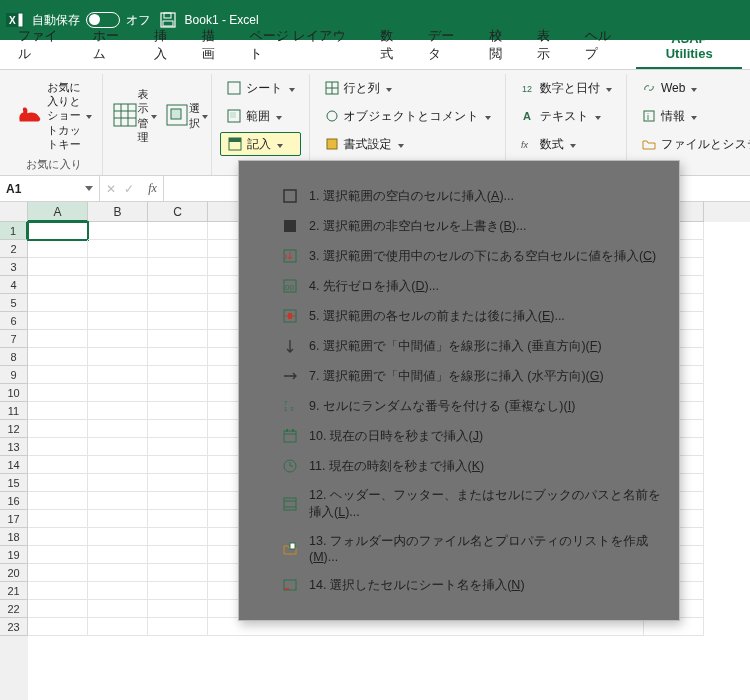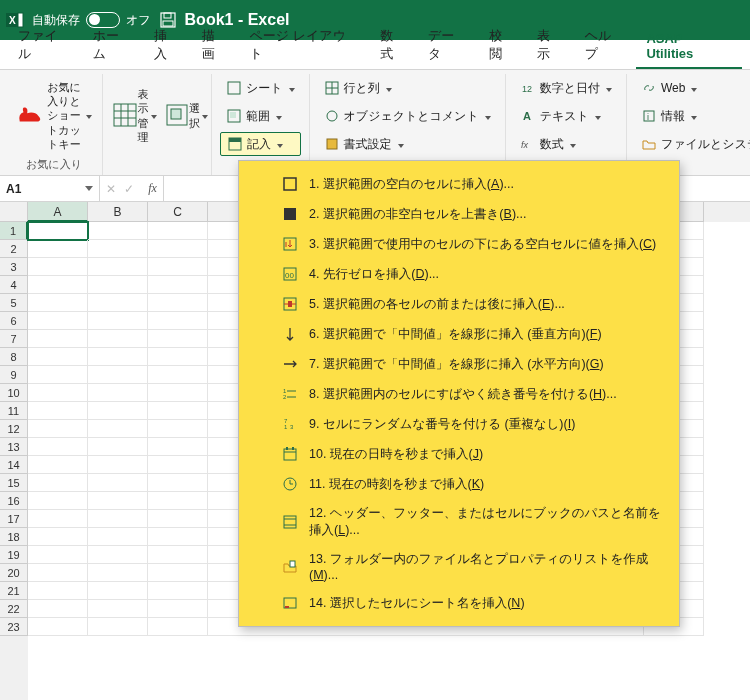--- a/index.html
+++ b/index.html
@@ -5,26 +5,26 @@
   * { box-sizing: border-box; margin: 0; padding: 0; font-family: "Yu Gothic UI", "Meiryo", sans-serif; }
   body { width: 750px; height: 700px; overflow: hidden; background: #fff; font-size: 12px; color: #222; }
 
   
   .titlebar { height: 40px; background: #127245; color: #fff; display: flex; align-items: center; padding: 0 6px; gap: 8px; }
   .excel-logo { width: 18px; height: 18px; display: flex; align-items: center; justify-content: center; }
   .autosave { display: flex; align-items: flex-start; gap: 6px; font-size: 12px; }
   .toggle { width: 34px; height: 16px; border: 1px solid #fff; border-radius: 8px; position: relative; }
   .toggle::after { content: ""; position: absolute; left: 2px; top: 1px; width: 11px; height: 11px; border-radius: 50%; background: #fff; }
   .save-icon { width: 18px; height: 18px; display: flex; align-items: center; justify-content: center; }
-  .title-text { font-size: 16px; font-weight: bold; }
+  .title-text { font-size: 12px; }
 
   
   .menutabs { height: 30px; background: #fff; display: flex; align-items: flex-end; padding: 0 8px; gap: 2px; border-bottom: 1px solid #d4d4d4; }
   .menutab { padding: 6px 10px 6px; font-size: 13px; color: #222; cursor: pointer; }
-  .menutab.active { color: #127245; font-weight: 600; border-bottom: 2px solid #127245; }
+  .menutab.active { color: #127245; font-weight: 600; border-bottom: 2px solid #127245; text-align: center; }
 
   
   .ribbon { height: 106px; background: #f5f5f5; border-bottom: 1px solid #d4d4d4; display: flex; padding: 4px 6px 0; position: relative; }
   .group { display: flex; flex-direction: column; align-items: center; padding: 2px 8px 2px; border-right: 1px solid #e0e0e0; }
   .group-body { display: flex; gap: 4px; flex: 1; }
   .group-label { font-size: 11px; color: #555; margin-top: 2px; height: 16px; }
   .bigbtn { display: flex; flex-direction: row; align-items: center; justify-content: flex-start; width: 80px; padding: 2px 2px; cursor: pointer; text-align: center; font-size: 11px; line-height: 1.3; }
   .bigbtn .ic { width: 28px; height: 28px; margin-bottom: 2px; display: flex; align-items: center; justify-content: center; }
   .colstack { display: flex; flex-direction: column; gap: 4px; }
   .smallbtn { display: flex; align-items: center; gap: 4px; padding: 2px 6px; height: 24px; font-size: 12px; cursor: pointer; white-space: nowrap; }
@@ -48,21 +48,21 @@
   .rowheads { position: absolute; left: 0; top: 20px; width: 28px; bottom: 0; background: #f0f0f0; }
   .rowhead { height: 18px; border-right: 1px solid #ccc; border-bottom: 1px solid #ccc; text-align: center; font-size: 11px; line-height: 18px; color: #333; }
   .rowhead.sel { background: #d3e6db; border-right: 2px solid #127245; }
   .cells { position: absolute; left: 28px; top: 20px; right: 0; bottom: 0; }
   .cellrow { display: flex; height: 18px; }
   .cell { width: 60px; height: 18px; border-right: 1px solid #e4e4e4; border-bottom: 1px solid #e4e4e4; }
   .cell.sel { outline: 2px solid #127245; outline-offset: -1px; background: #fff; }
   .colhead.spacer, .cell.spacer { flex: 0 0 436px; width: 436px; }
 
   
-  .popup { position: absolute; top: 160px; left: 238px; width: 442px; background: #fde047; border: 1px solid #bcbcbc; box-shadow: 2px 4px 10px rgba(0,0,0,0.25); padding: 8px 0; z-index: 50; }
+  .popup { position: absolute; top: 160px; left: 238px; width: 442px; background: #737373; border: 1px solid #bcbcbc; box-shadow: 2px 4px 10px rgba(0,0,0,0.25); padding: 20px 0; z-index: 50; }
   .popup-item { display: flex; align-items: center; gap: 10px; padding: 6px 14px; font-size: 12.5px; cursor: pointer; }
   .popup-item .pic { width: 18px; height: 18px; display:flex; align-items:center; justify-content:center; flex-shrink:0;margin-left:28px; }
   .popup-item .u { text-decoration: underline; }
 </style>
 </head>
 <body>
 
 <div class="titlebar">
   <span class="excel-logo">
     <svg width="18" height="18" viewBox="0 0 18 18">
@@ -560,31 +560,20 @@
       <span class="pic">
         <svg width="16" height="16">
           <path d="M2 8 h12 M11 5 L14 8 L11 11" stroke="#333" fill="none" stroke-width="1.3"></path>
         </svg>
       </span>
       <span>7. 選択範囲で「中間値」を線形に挿入 (水平方向)(<span class="u">G</span>)</span>
     </div>
     <div class="popup-item">
       <span class="pic">
         <svg width="16" height="16">
-          <text x="1" y="7" font-size="6" fill="#2c6e49">1</text>
-          <text x="1" y="13" font-size="6" fill="#2c6e49">2</text>
-          <line x1="5" y1="5" x2="14" y2="5" stroke="#2c6e49"></line>
-          <line x1="5" y1="11" x2="14" y2="11" stroke="#2c6e49"></line>
-        </svg>
-      </span>
-      <span>8. 選択範囲内のセルにすばやく続き番号を付ける(<span class="u">H</span>)...</span>
-    </div>
-    <div class="popup-item">
-      <span class="pic">
-        <svg width="16" height="16">
           <text x="2" y="7" font-size="6" fill="#2c6e49">7</text>
           <text x="8" y="13" font-size="6" fill="#2c6e49">3</text>
           <text x="2" y="13" font-size="6" fill="#2c6e49">1</text>
         </svg>
       </span>
       <span>9. セルにランダムな番号を付ける (重複なし)(<span class="u">I</span>)</span>
     </div>
     <div class="popup-item">
       <span class="pic">
         <svg width="16" height="16">

